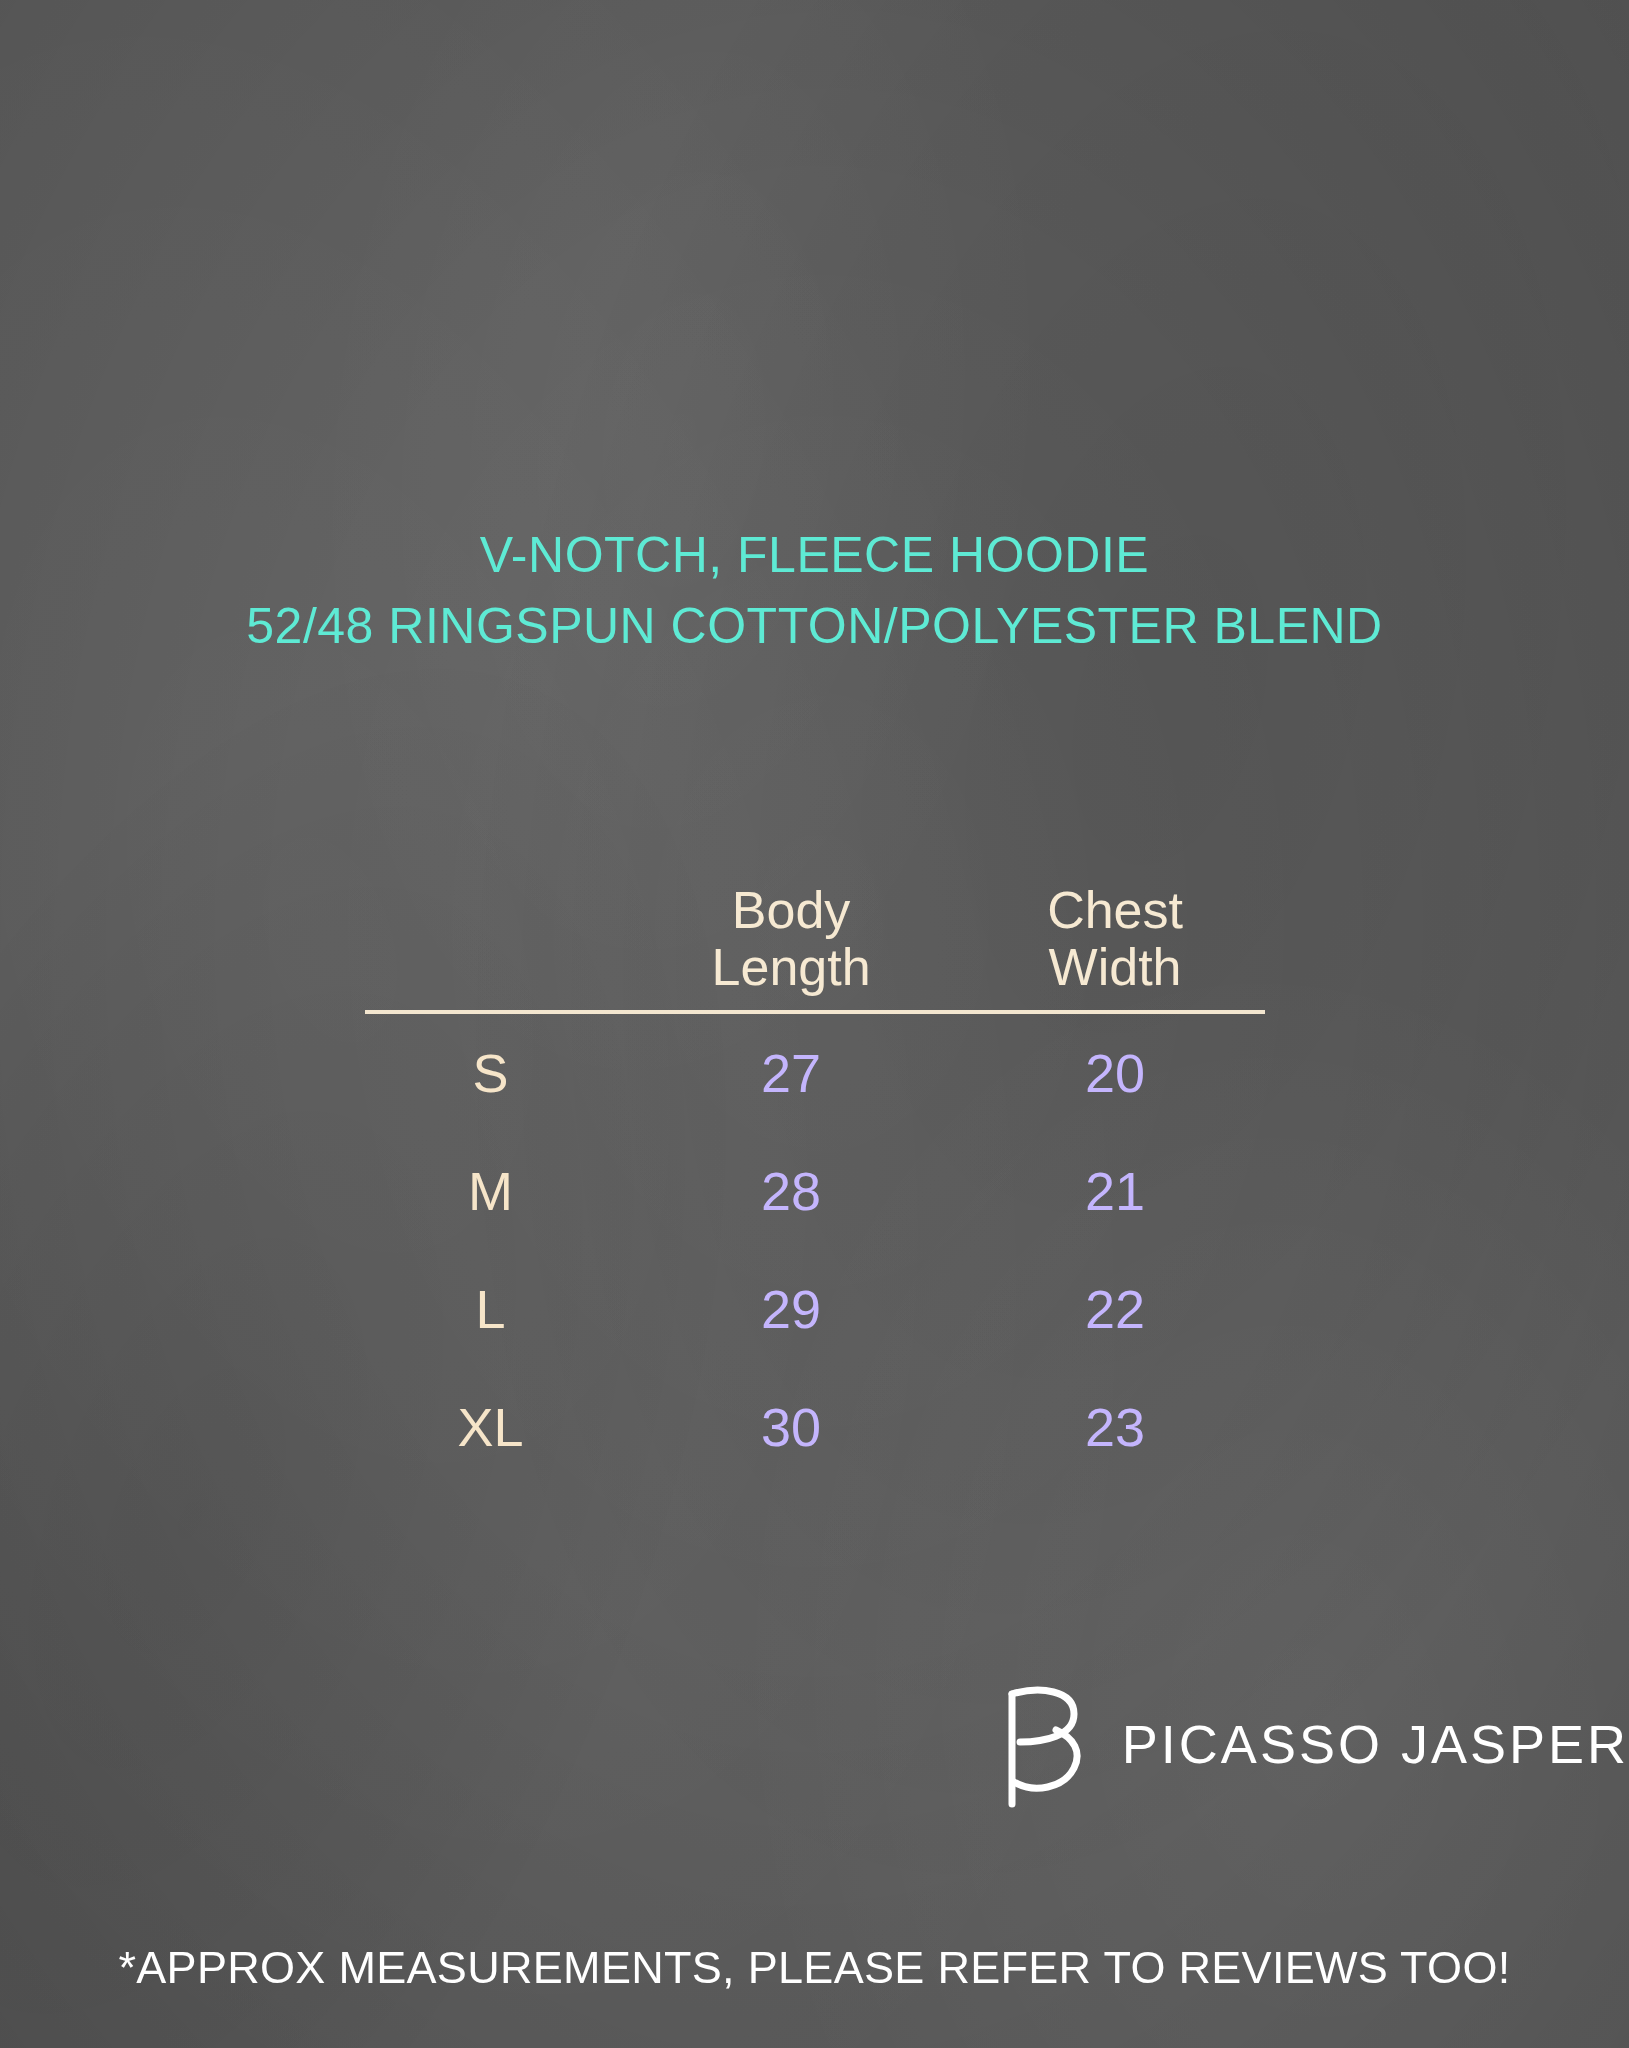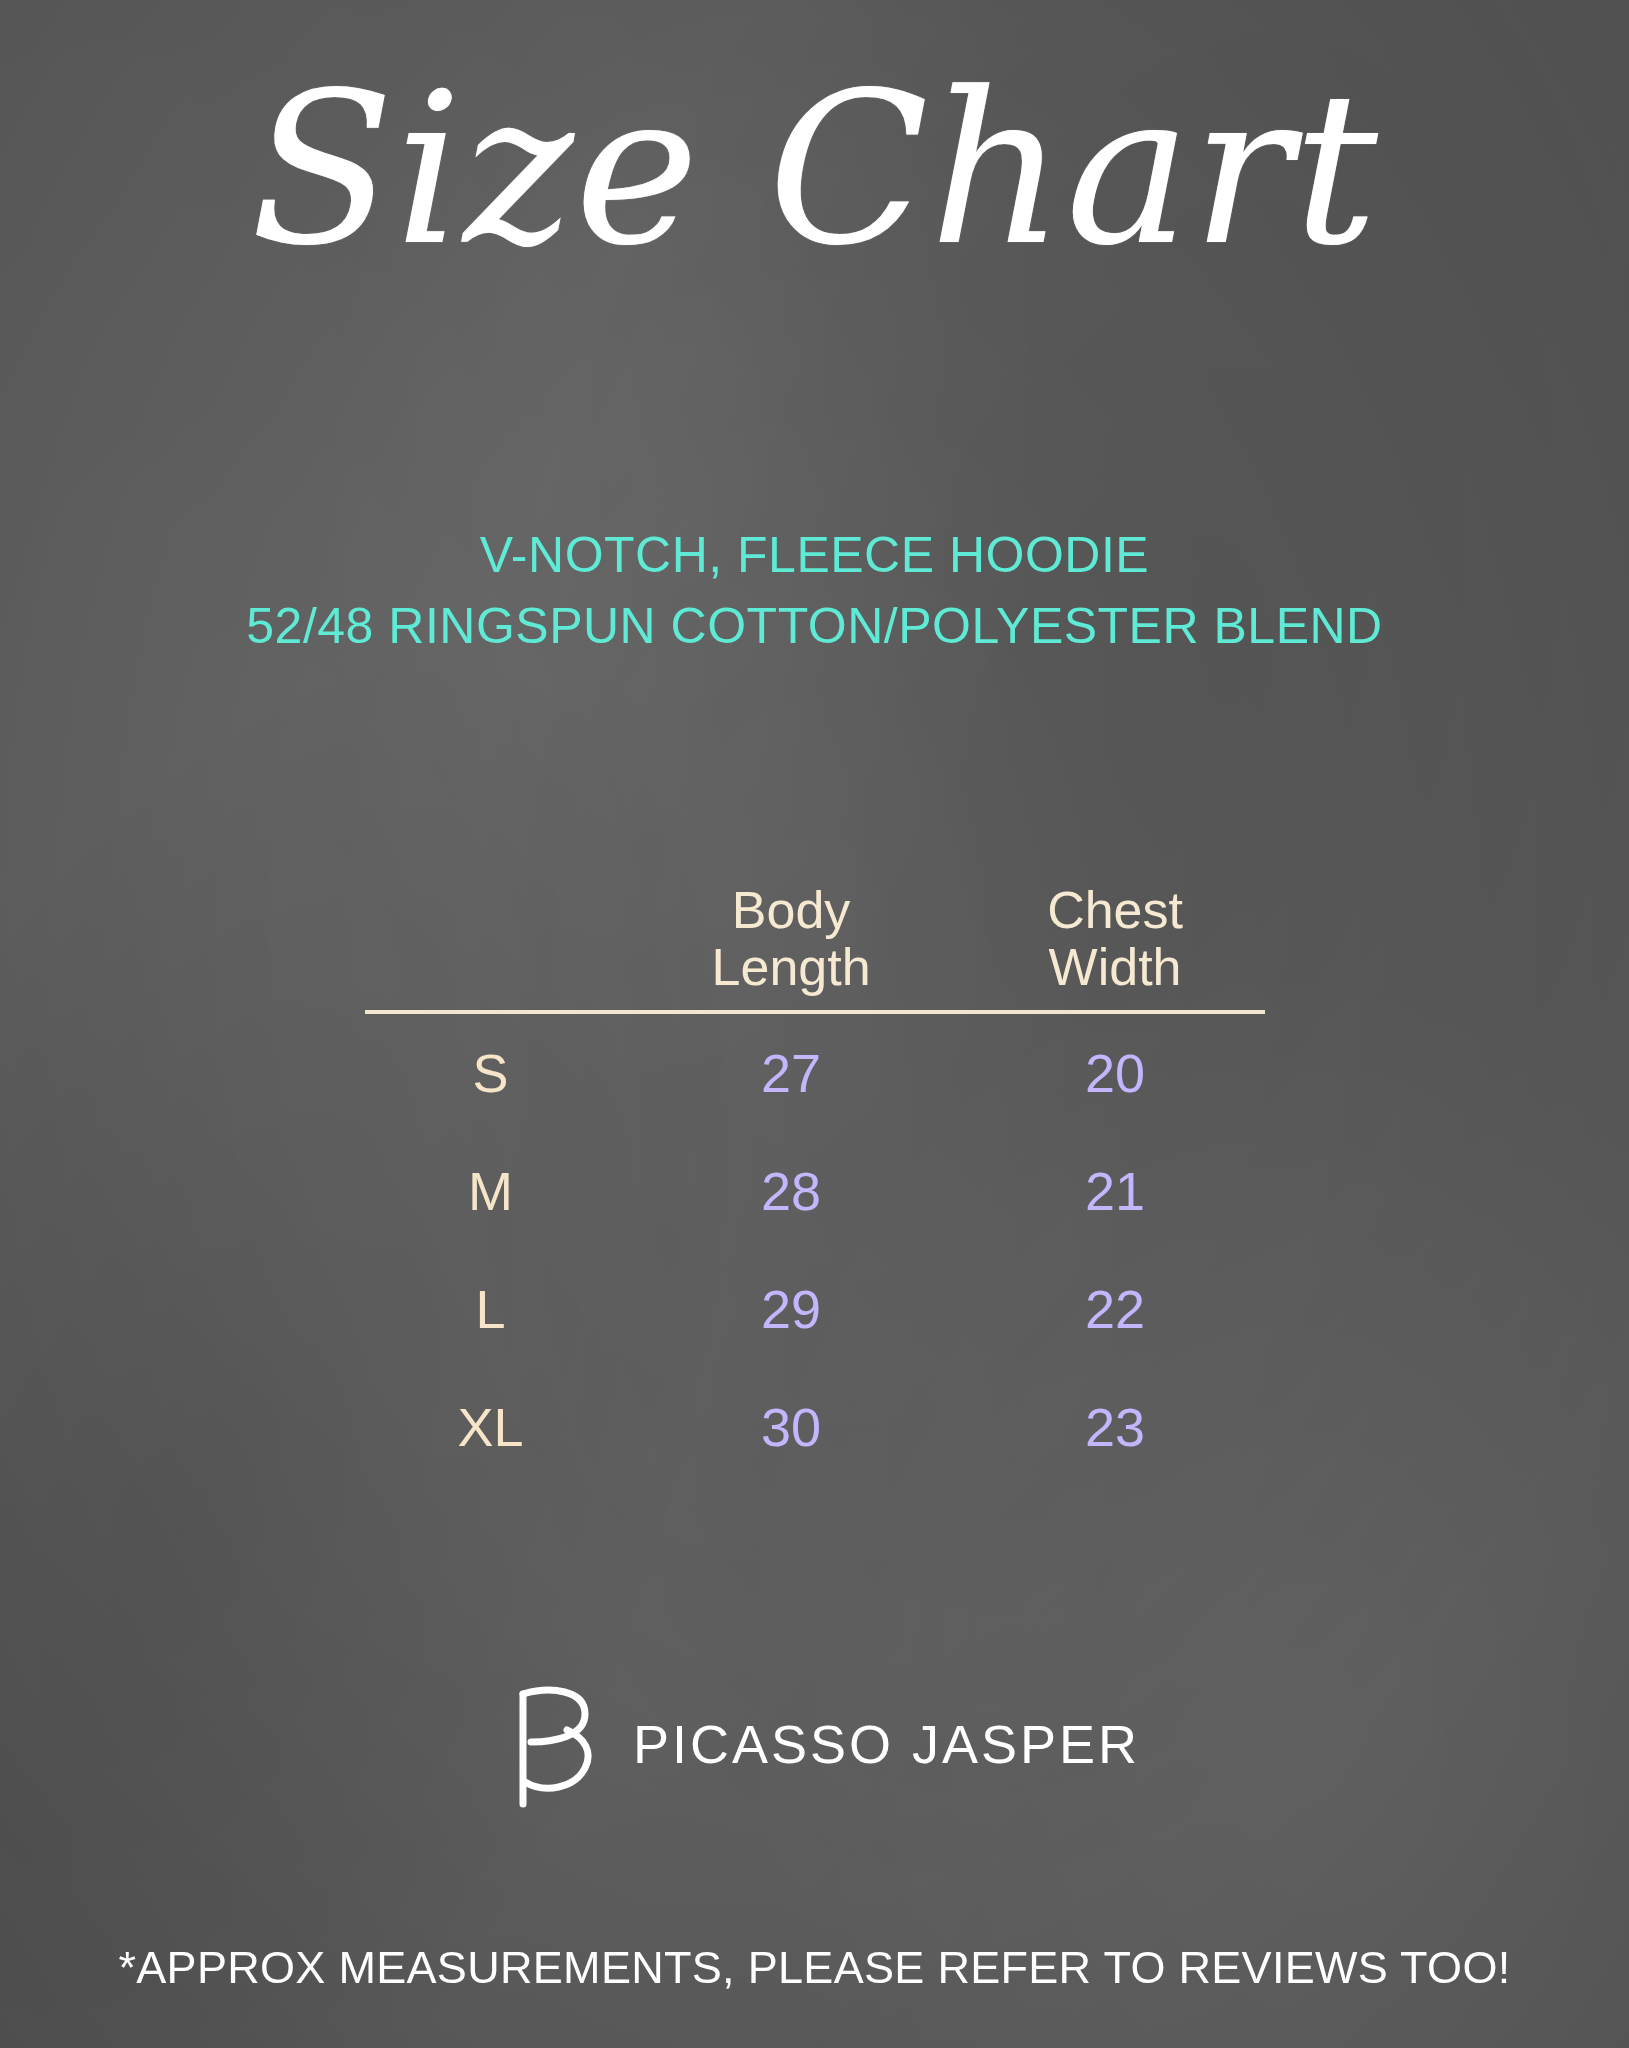--- a/index.html
+++ b/index.html
@@ -149,21 +149,21 @@
   }
 
   
   .brand {
     position: absolute;
     top: 1680px;
     left: 0;
     width: 100%;
     display: flex;
     align-items: center;
-    justify-content: center;
+    justify-content: flex-end;
     gap: 26px;
   }
   .brand-mark {
     width: 118px;
     height: 128px;
     flex: none;
   }
   .brand-name {
     color: #ffffff;
     font-size: 54px;
@@ -194,21 +194,20 @@
     <div class="swirl s1"></div>
     <div class="swirl s2"></div>
     <div class="swirl s3"></div>
     <div class="swirl s4"></div>
     <div class="swirl s5"></div>
     <div class="vignette"></div>
   </div>
 
   <div class="content">
 
-    <div class="title">Size Chart</div>
 
     <div class="subtitle">
       <div>V-NOTCH, FLEECE HOODIE</div>
       <div>52/48 RINGSPUN COTTON/POLYESTER BLEND</div>
     </div>
 
     <div class="chart-wrap">
       <table class="size-table">
         <thead>
           <tr class="head-row">

